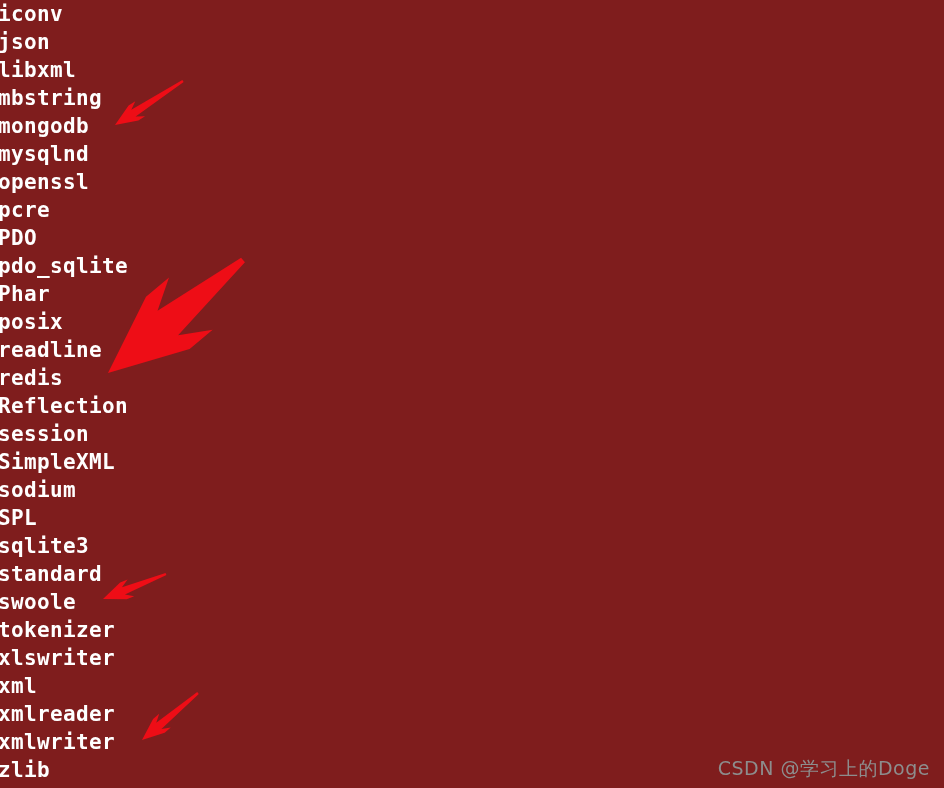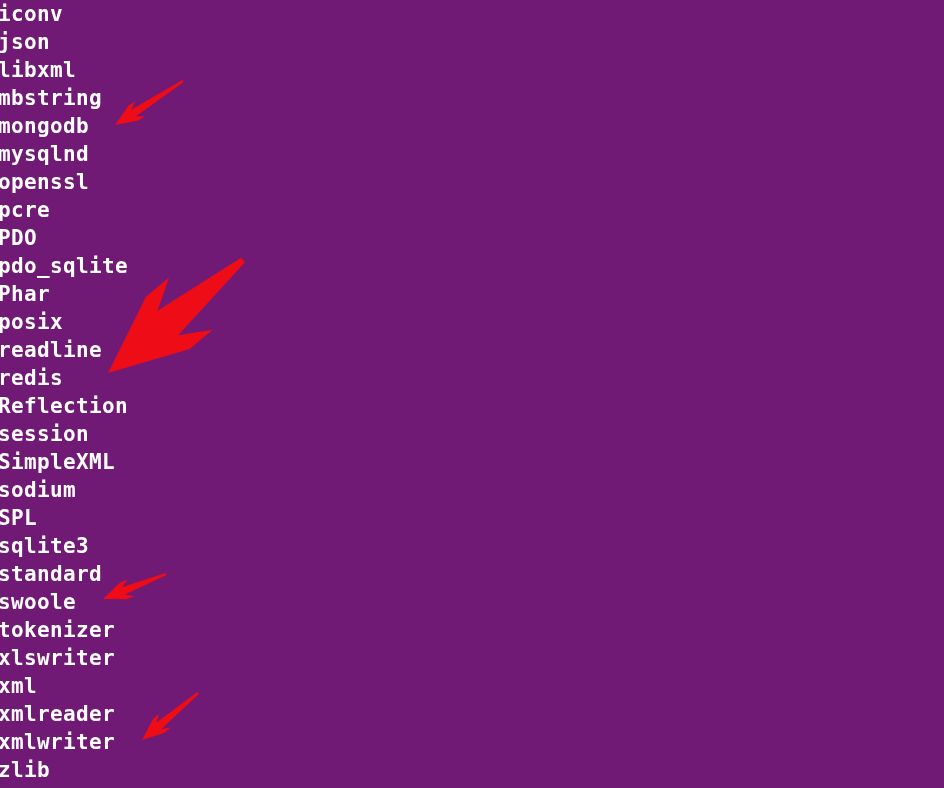--- a/index.html
+++ b/index.html
@@ -4,21 +4,21 @@
 <style>
   html, body {
     margin: 0;
     padding: 0;
     background: #000000;
   }
   #screen {
     position: relative;
     width: 944px;
     height: 788px;
-    background: #701a75;
+    background: #7f1d1d;
     overflow: hidden;
   }
   #terminal-output {
     position: absolute;
     left: -2px;
     top: 0;
     width: 700px;
     margin: 0;
     padding: 0;
     list-style: none;
@@ -61,14 +61,15 @@
 
   <ul id="terminal-output"><li>iconv</li><li>json</li><li>libxml</li><li>mbstring</li><li>mongodb</li><li>mysqlnd</li><li>openssl</li><li>pcre</li><li>PDO</li><li>pdo_sqlite</li><li>Phar</li><li>posix</li><li>readline</li><li>redis</li><li>Reflection</li><li>session</li><li>SimpleXML</li><li>sodium</li><li>SPL</li><li>sqlite3</li><li>standard</li><li>swoole</li><li>tokenizer</li><li>xlswriter</li><li>xml</li><li>xmlreader</li><li>xmlwriter</li><li>zlib</li></ul>
 
   <svg id="annotation-layer" viewBox="0 0 944 788" width="944" height="788" xmlns="http://www.w3.org/2000/svg">
       <polygon points="182.35,79.99 131.30,109.69 135.30,101.15 128.58,105.49 115.00,125.00 138.36,120.60 145.08,116.26 135.64,116.41 183.65,82.01" fill="#ee0d16"></polygon>
       <polygon points="241.07,257.70 157.54,310.67 168.99,277.61 145.99,296.86 108.00,373.00 189.64,349.01 212.64,329.75 178.08,335.20 244.93,262.30" fill="#ee0d16"></polygon>
       <polygon points="165.56,572.88 121.97,587.17 127.57,579.57 120.13,582.52 103.00,599.00 126.77,599.25 134.20,596.30 124.92,594.60 166.44,575.12" fill="#ee0d16"></polygon>
       <polygon points="197.23,692.08 156.28,722.79 159.19,713.82 153.07,718.96 142.00,740.00 164.64,732.75 170.77,727.61 161.42,728.92 198.77,693.92" fill="#ee0d16"></polygon>
     </svg>
 
+  <div id="watermark">CSDN @学习上的Doge</div>
 
 </div>
 
 </body></html>

